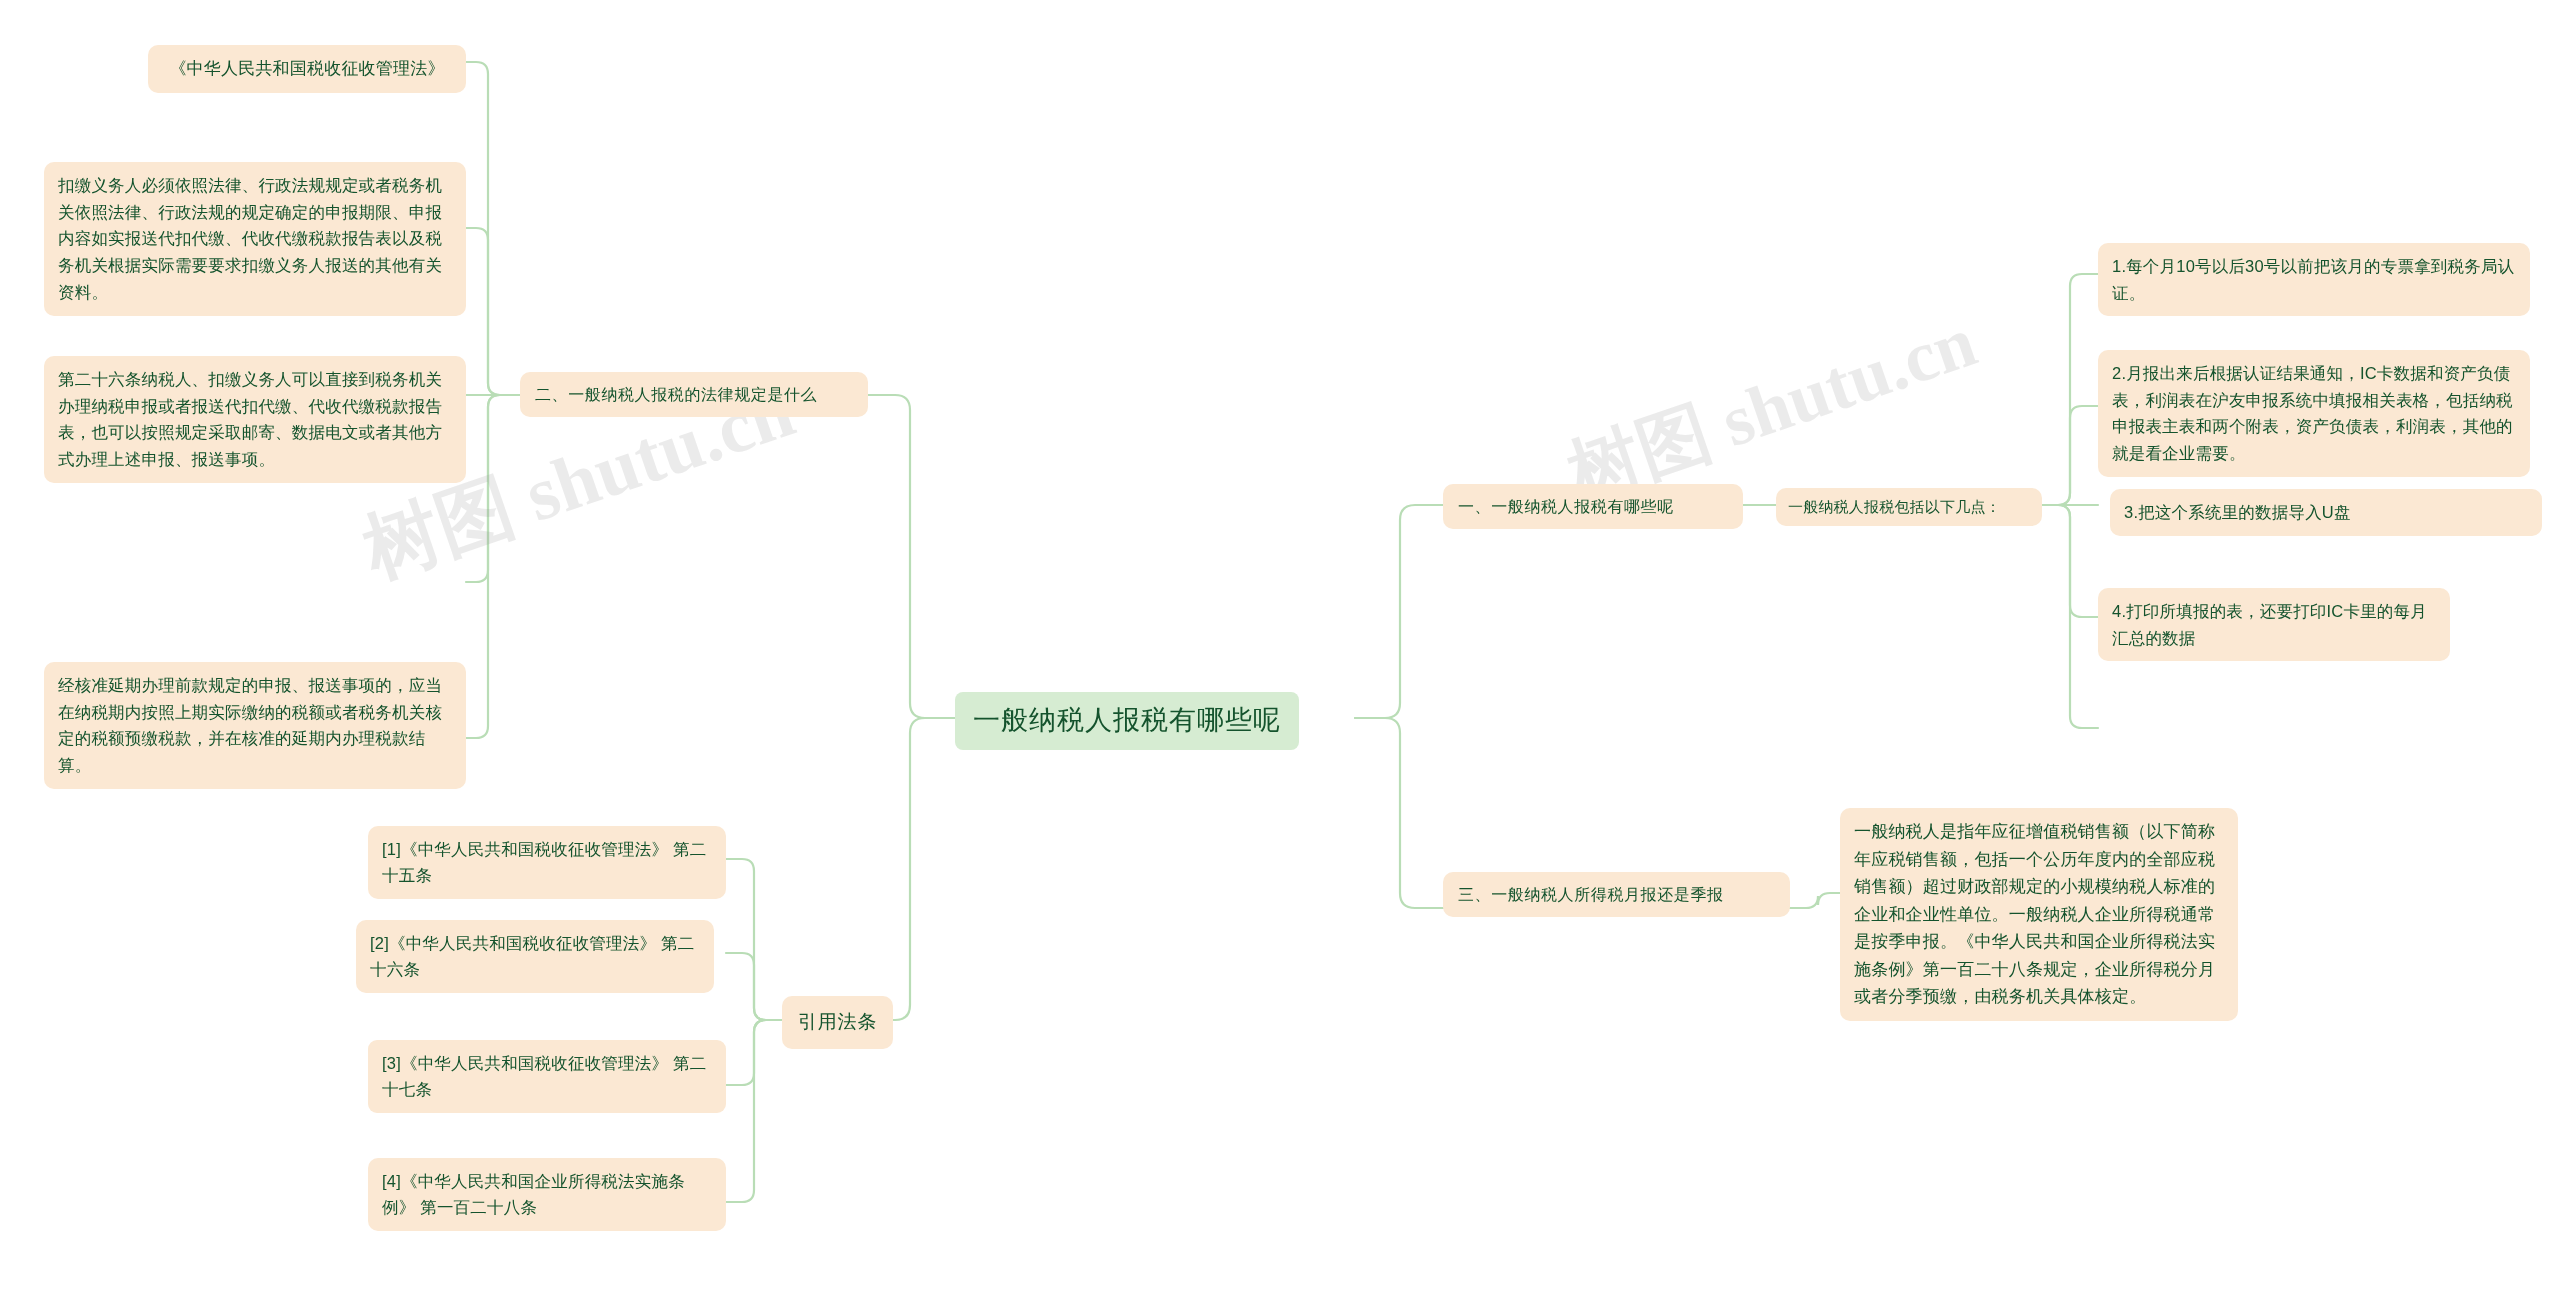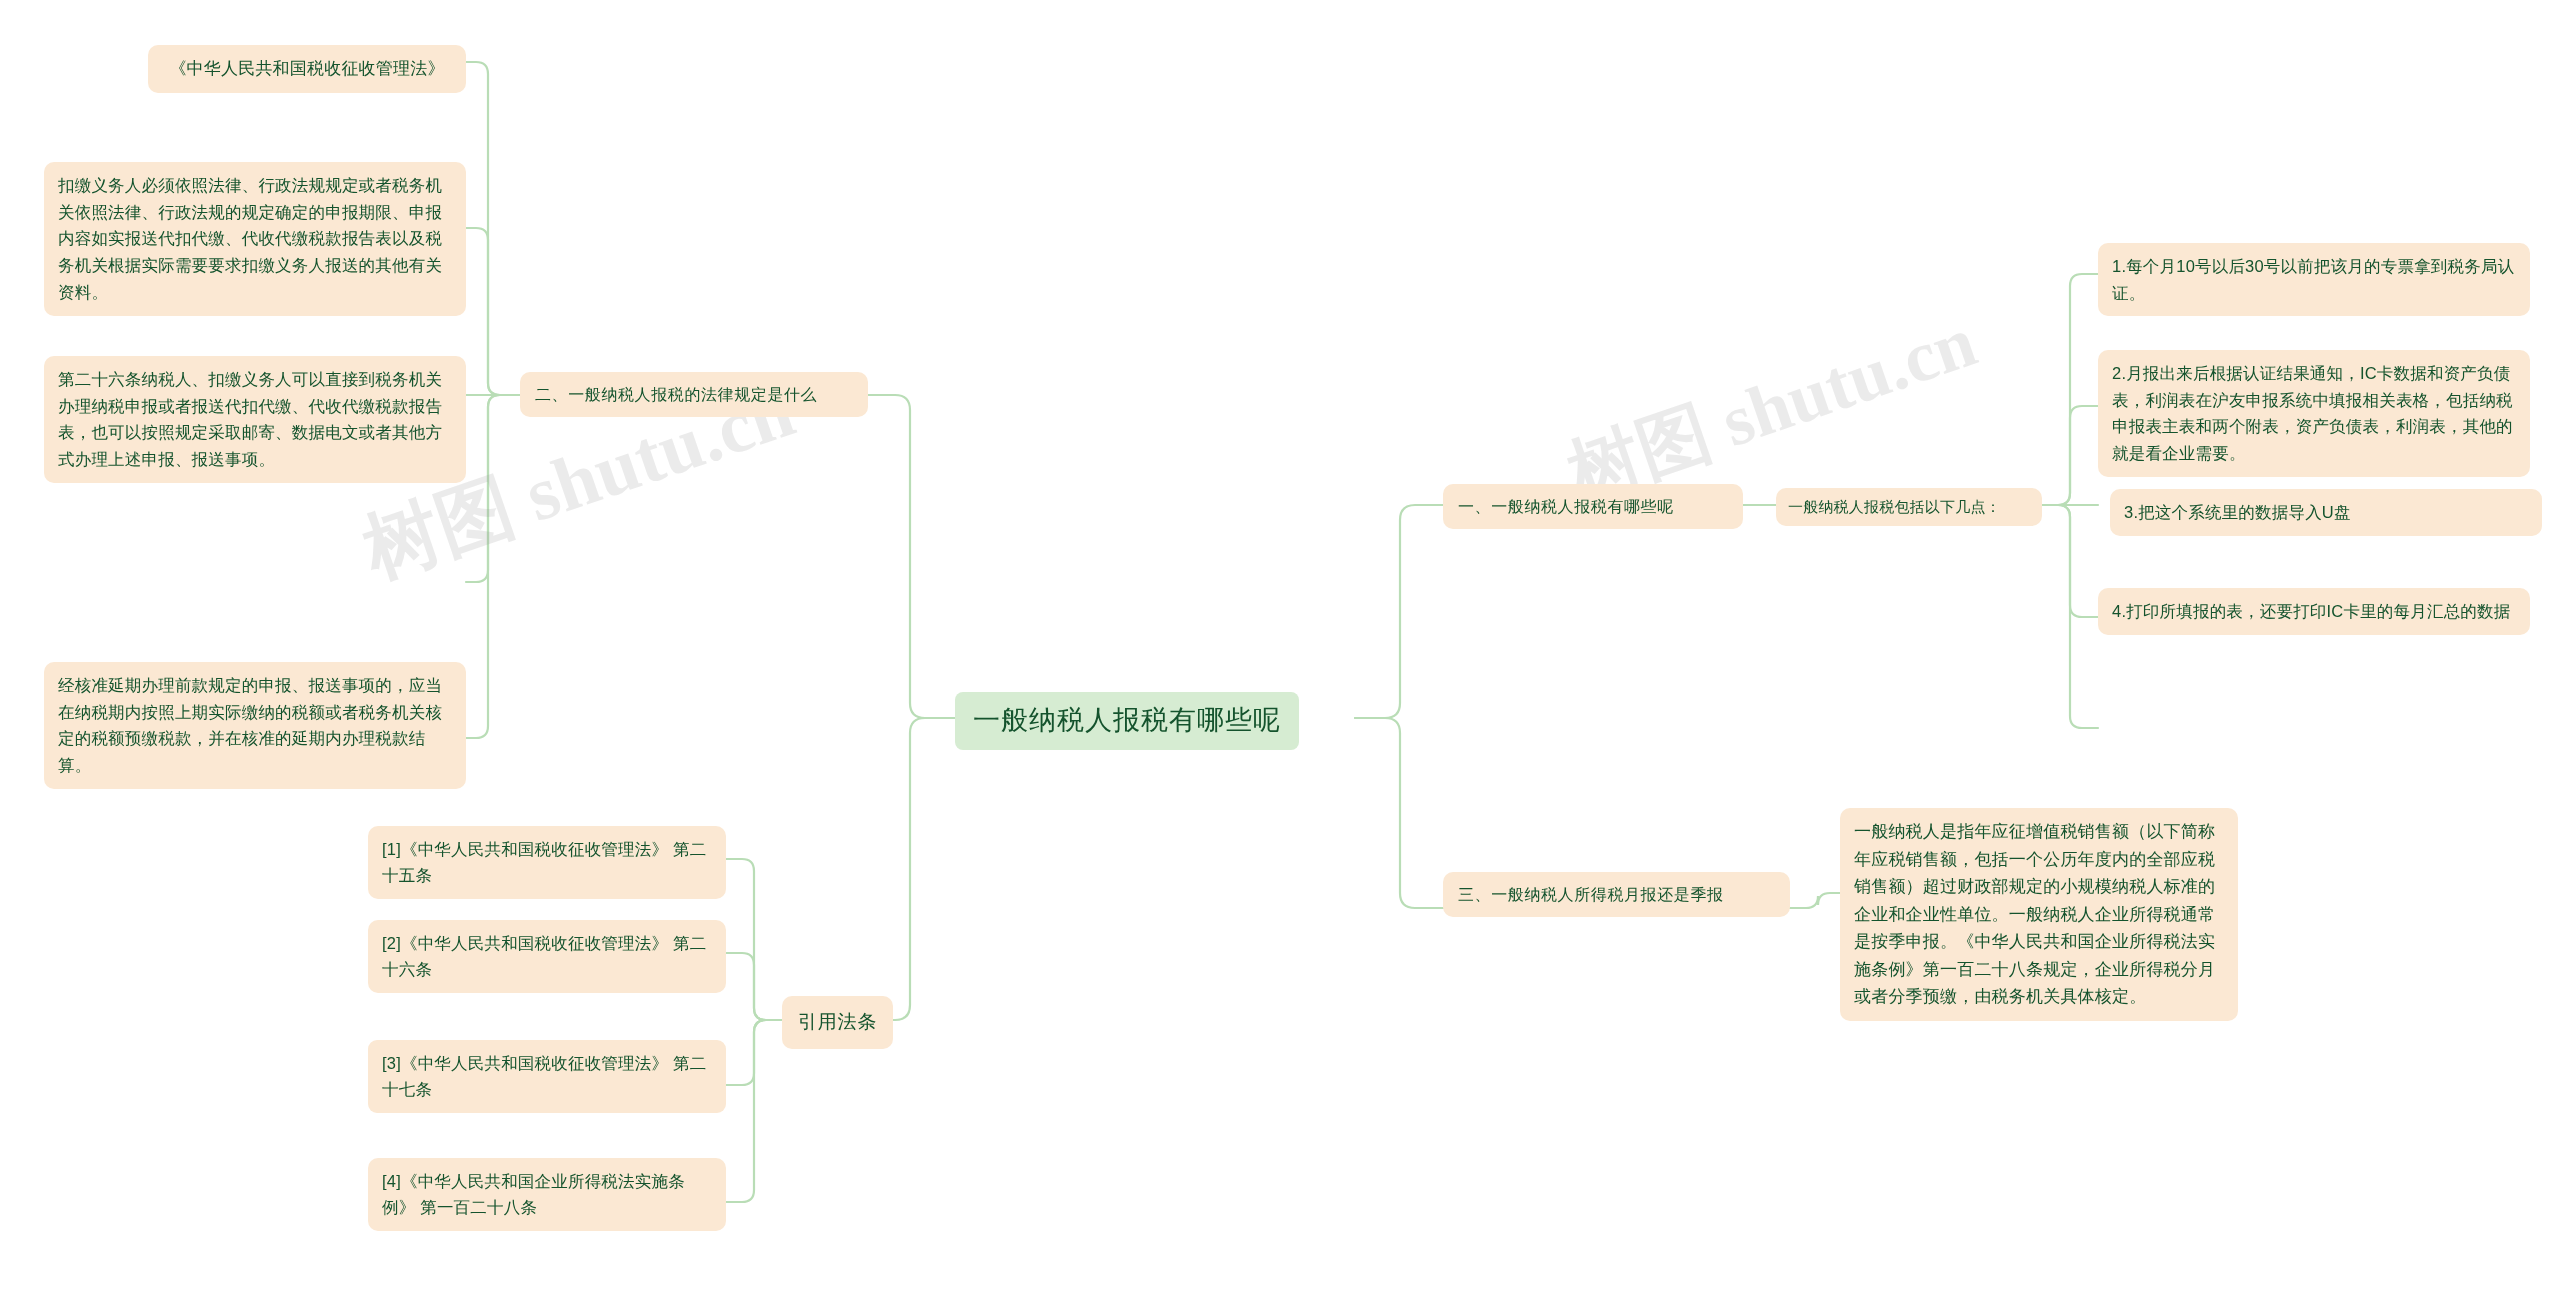--- a/index.html
+++ b/index.html
@@ -113,36 +113,36 @@
 
   <div class="node small" style="left:44px;top:356px;width:422px;">第二十六条纳税人、扣缴义务人可以直接到税务机关办理纳税申报或者报送代扣代缴、代收代缴税款报告表，也可以按照规定采取邮寄、数据电文或者其他方式办理上述申报、报送事项。</div>
 
 
   <div class="node small" style="left:44px;top:662px;width:422px;">经核准延期办理前款规定的申报、报送事项的，应当在纳税期内按照上期实际缴纳的税额或者税务机关核定的税额预缴税款，并在核准的延期内办理税款结算。</div>
 
   <div class="node legend" style="left:782px;top:996px;">引用法条</div>
 
   <div class="node cite" style="left:368px;top:826px;width:358px;">[1]《中华人民共和国税收征收管理法》 第二十五条</div>
 
-  <div class="node cite" style="left:368px;top:920px;width:358px;">[2]《中华人民共和国税收征收管理法》 第二十六条</div>
+  <div class="node cite" style="left:356px;top:920px;width:358px;">[2]《中华人民共和国税收征收管理法》 第二十六条</div>
 
   <div class="node cite" style="left:368px;top:1040px;width:358px;border-radius:9px;">[3]《中华人民共和国税收征收管理法》 第二十七条</div>
 
   <div class="node cite" style="left:368px;top:1158px;width:358px;">[4]《中华人民共和国企业所得税法实施条例》 第一百二十八条</div>
 
   <div class="node branch" style="left:1443px;top:484px;width:300px;white-space:nowrap;">一、一般纳税人报税有哪些呢</div>
 
   <div class="node tiny" style="left:1776px;top:488px;width:266px;white-space:nowrap;padding:7px 12px;">一般纳税人报税包括以下几点：</div>
 
   <div class="node small" style="left:2098px;top:243px;width:432px;">1.每个月10号以后30号以前把该月的专票拿到税务局认证。</div>
 
   <div class="node small" style="left:2098px;top:350px;width:432px;">2.月报出来后根据认证结果通知，IC卡数据和资产负债表，利润表在沪友申报系统中填报相关表格，包括纳税申报表主表和两个附表，资产负债表，利润表，其他的就是看企业需要。</div>
 
   <div class="node small" style="left:2098px;top:489px;width:432px;margin-left:12px;">3.把这个系统里的数据导入U盘</div>
 
-  <div class="node small" style="left:2098px;top:588px;width:432px;">4.打印所填报的表，还要打印IC卡里的每月汇总的数据</div>
+  <div class="node small" style="left:2098px;top:588px;width:352px;">4.打印所填报的表，还要打印IC卡里的每月汇总的数据</div>
 
 
   <div class="node branch" style="left:1443px;top:872px;width:347px;">三、一般纳税人所得税月报还是季报</div>
 
   <div class="node mid" style="left:1840px;top:808px;width:398px;">一般纳税人是指年应征增值税销售额（以下简称年应税销售额，包括一个公历年度内的全部应税销售额）超过财政部规定的小规模纳税人标准的企业和企业性单位。一般纳税人企业所得税通常是按季申报。《中华人民共和国企业所得税法实施条例》第一百二十八条规定，企业所得税分月或者分季预缴，由税务机关具体核定。</div>
 
 </div>
 
 </body></html>

